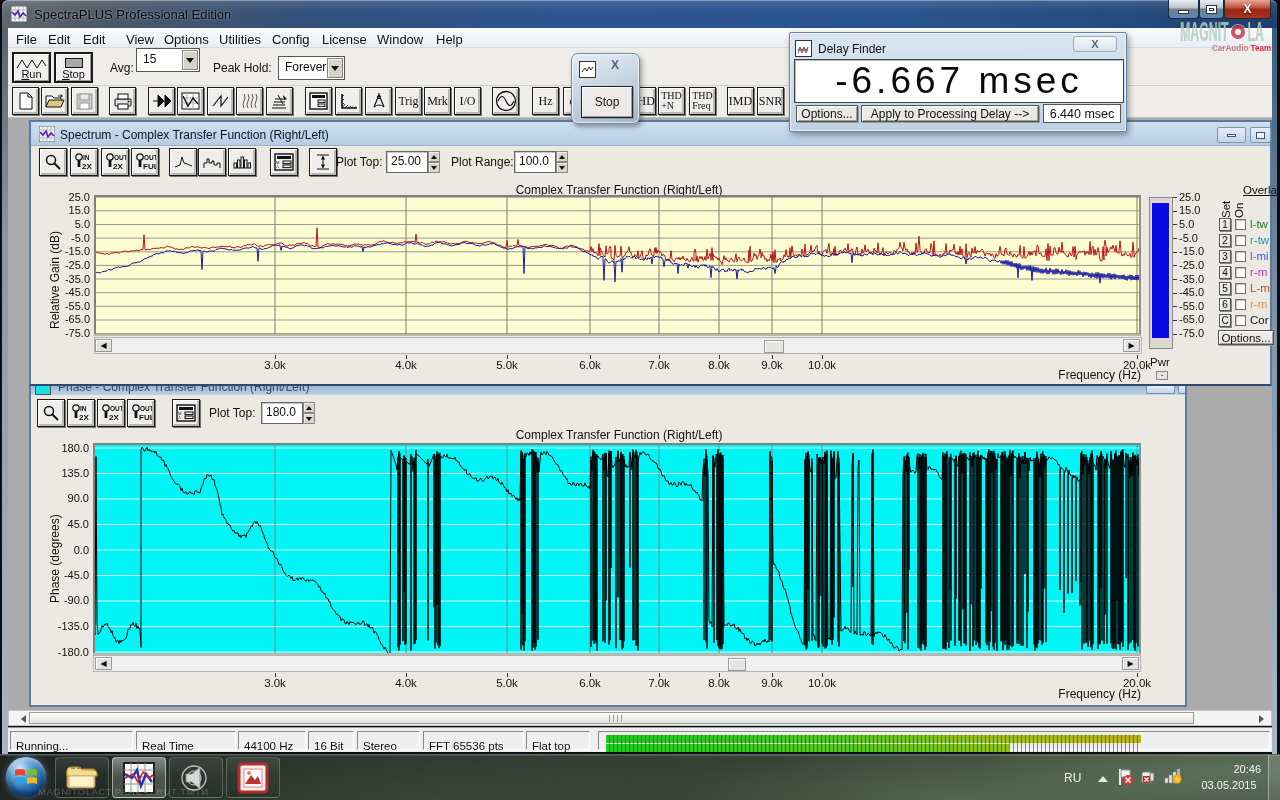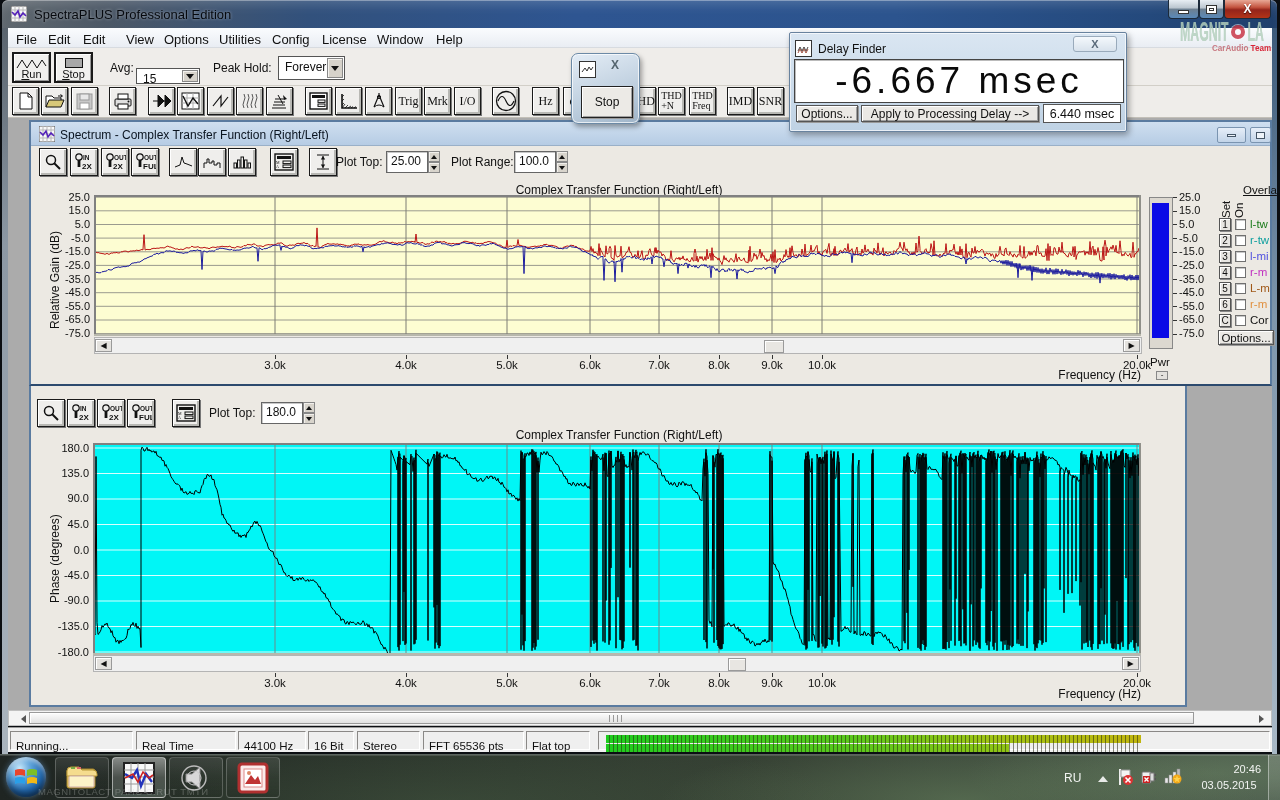--- a/index.html
+++ b/index.html
@@ -109,21 +109,21 @@
 
 <div class="abs" id="tb1">
  <div class="bigbtn" style="left:4px"><svg width="33" height="16" style="margin-top:2px">
         <path d="M2 12 L7 4 L12 12 L17 4 L22 12 L27 4 L31 10" stroke="#111" fill="none"></path>
       </svg><div class="lbl"><u>R</u>un</div></div>
  <div class="bigbtn" style="left:46px">
       <div style="width:18px;height:10px;background:#a8a8a8;border:1px solid #111;margin:4px auto 0"></div>
       <div class="lbl"><u>S</u>top</div>
     </div>
  <span class="lbl12" style="left:102px;top:13px">Avg:</span>
- <div class="combo" style="left:128px;top:20px;width:64px;height:16px">
+ <div class="combo" style="left:128px;top:0;width:64px;height:24px">
       <span class="ctext">15</span>
       <div class="carrow">
         <div class="darr"></div>
       </div>
     </div>
  <span class="lbl12" style="left:205px;top:13px">Peak Hold:</span>
  <div class="combo" style="left:270px;top:8px;width:67px;height:24px">
       <span class="ctext">Forever</span>
       <div class="carrow">
         <div class="darr"></div>
@@ -455,20 +455,26 @@
     <div class="setbtn" style="left:1188px;top:176px">6</div>
     <div class="chk" style="left:1204px;top:177px"></div>
     <div class="ovlbl" style="left:1219px;top:176px;color:#e09040">r-m</div>
     <div class="setbtn" style="left:1188px;top:192px">C</div>
     <div class="chk" style="left:1204px;top:193px"></div>
     <div class="ovlbl" style="left:1219px;top:192px;color:#111">Cor</div>
  <div class="cbtn" style="left:1187px;top:208px;width:56px;height:15px">Options...</div>
 </div>
 
 <div class="abs" id="phasewin">
+ <div class="abs" id="phasetitle">
+   <div class="abs" style="left:4px;top:-7px;width:16px;height:16px;background:#18e0e0;border:1px solid #555"></div>
+   <div class="abs" style="left:27px;top:-6px;font-size:12px;color:#39495c">Phase - Complex Transfer Function (Right/Left)</div>
+   <div class="abs" style="left:1115px;top:-1px;width:29px;height:9px;background:linear-gradient(#e6eef8,#c2d4e8);border:1px solid #7a94b0"></div>
+   <div class="abs" style="left:1147px;top:-1px;width:20px;height:9px;background:linear-gradient(#e6eef8,#c2d4e8);border:1px solid #7a94b0"></div>
+ </div>
  <div class="tbtn" style="left:6px;top:13px;width:28px;height:28px">
       <svg width="19" height="19">
         <circle cx="7" cy="7" r="4.5" fill="none" stroke="#111" stroke-width="1.5"></circle>
         <line x1="10" y1="10" x2="16" y2="16" stroke="#111" stroke-width="2"></line>
       </svg>
     </div>
     <div class="tbtn" style="left:36px;top:13px;width:28px;height:28px">
       <svg width="21" height="20">
         <circle cx="5" cy="5" r="3.2" fill="none" stroke="#111" stroke-width="1.2"></circle>
         <rect x="3.6" y="8" width="2.8" height="7" fill="#111"></rect>

